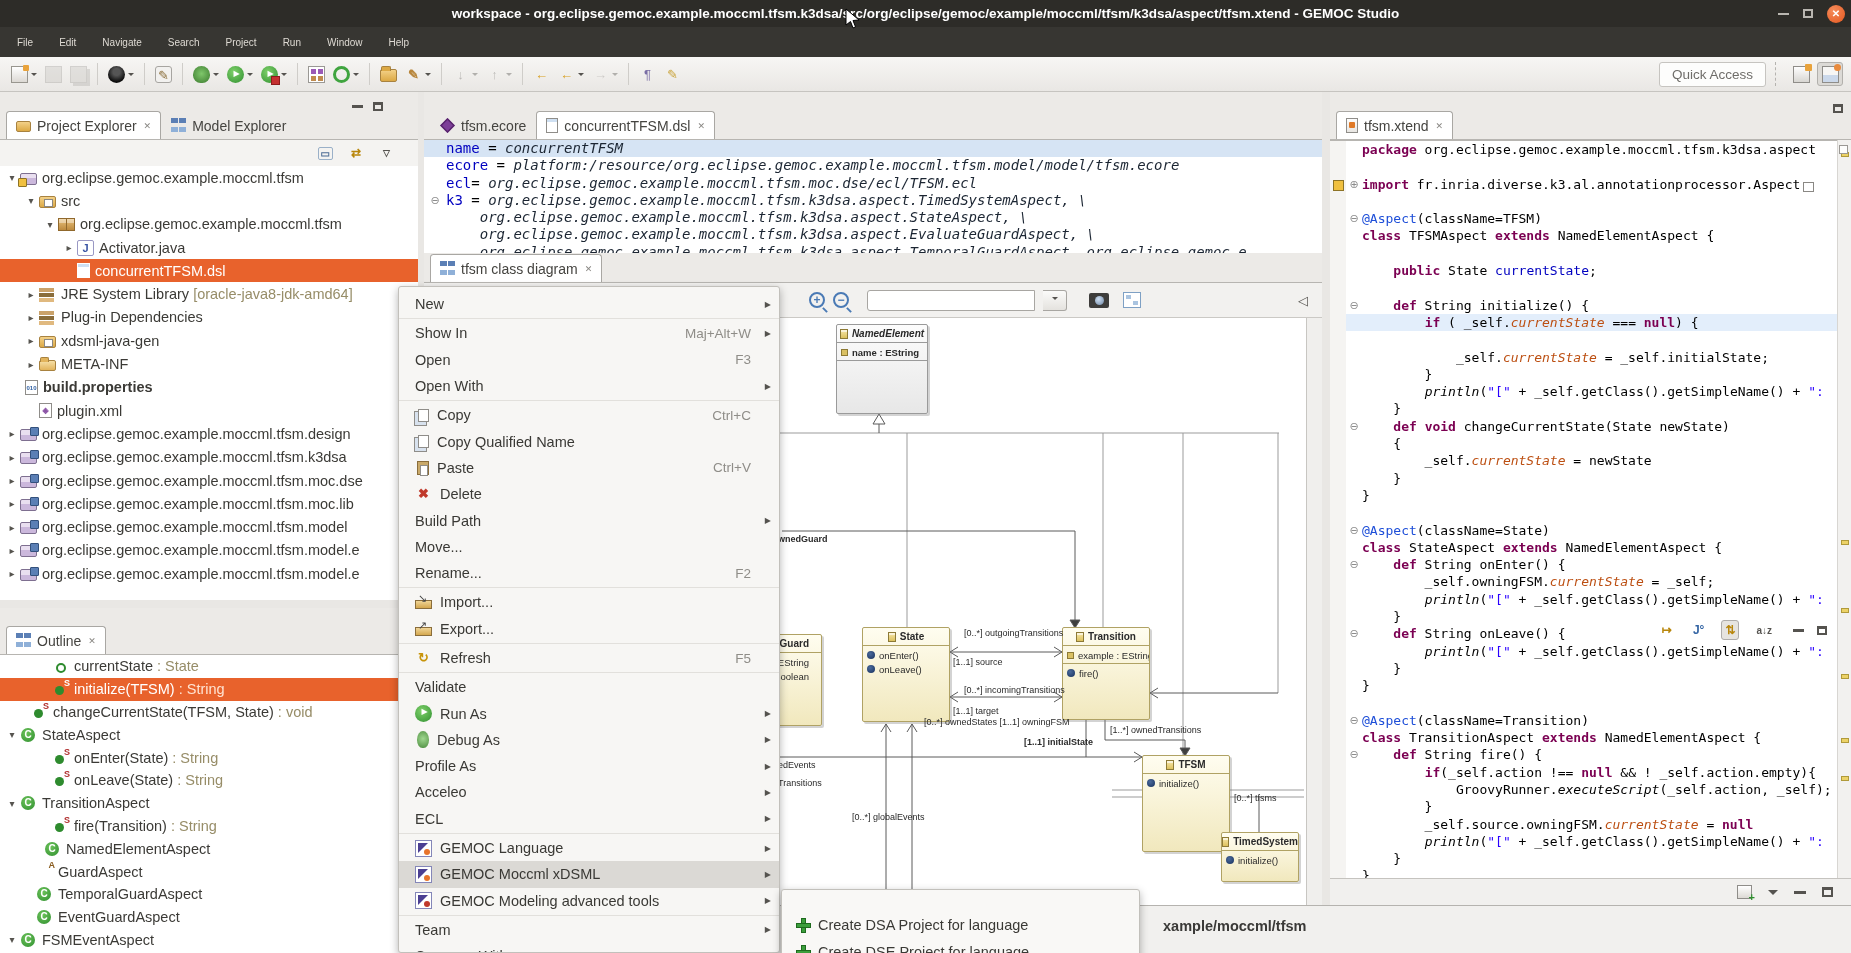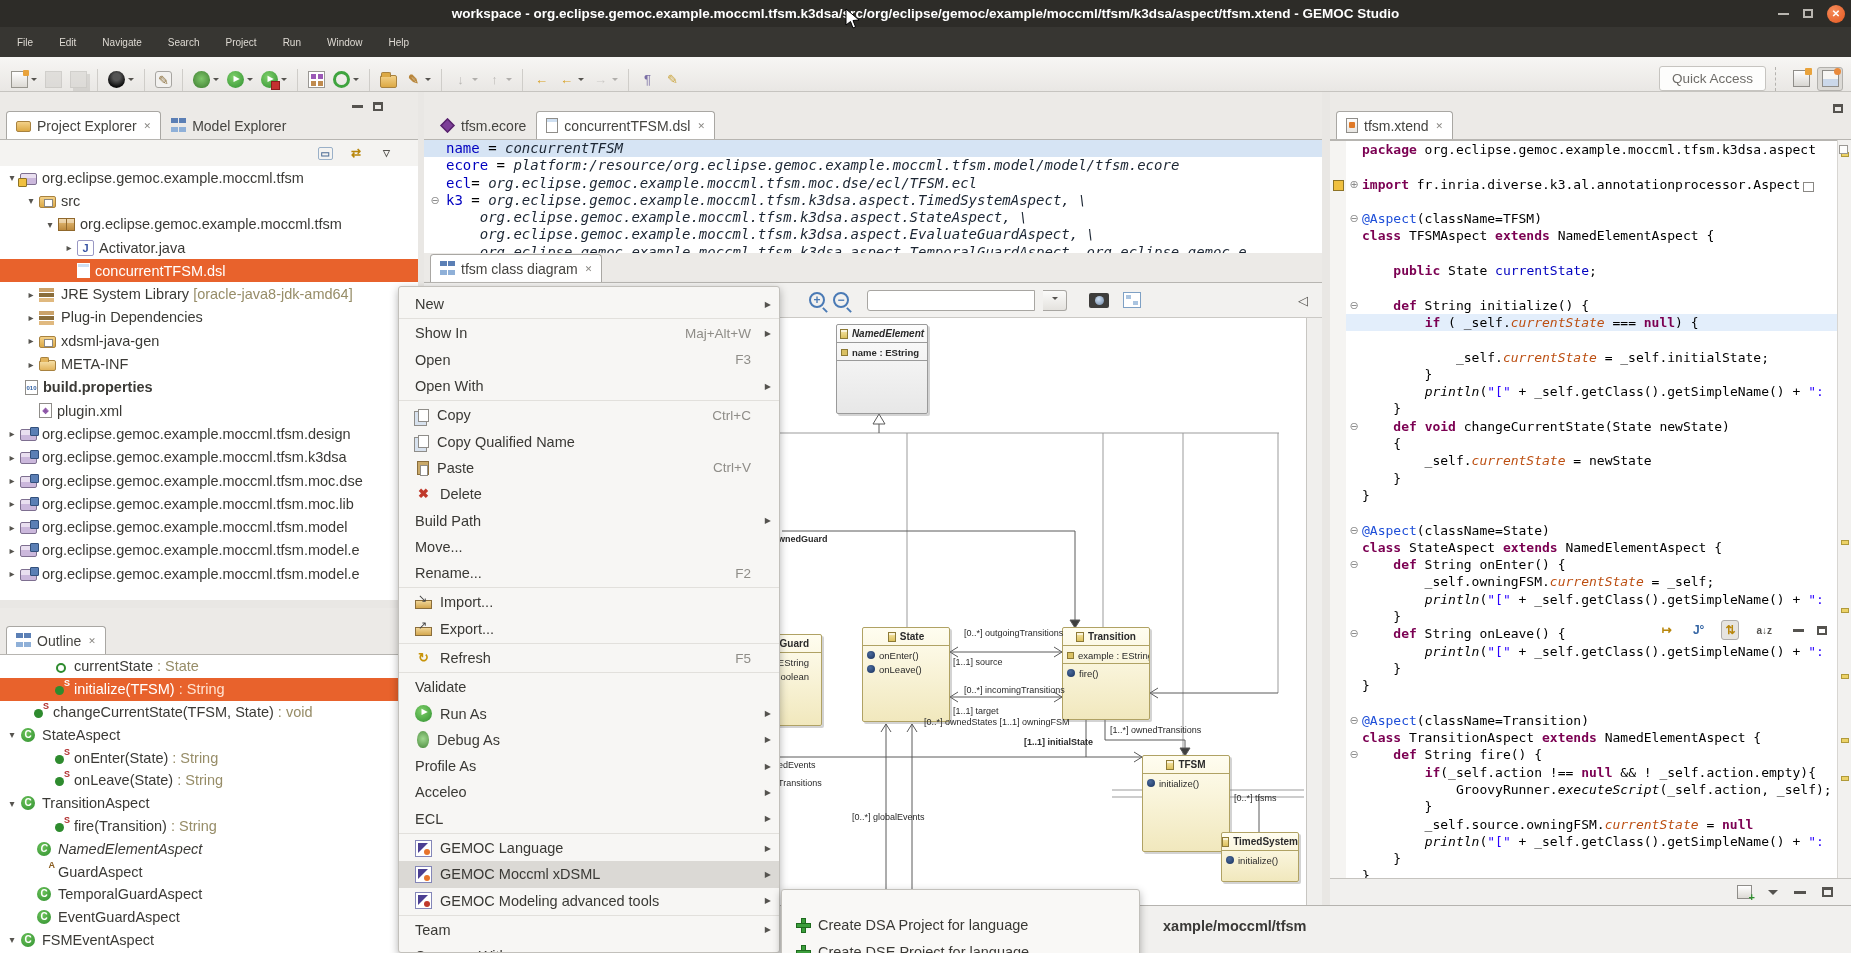--- a/index.html
+++ b/index.html
@@ -15,21 +15,21 @@
   .wc-close{width:18px;height:18px;border-radius:50%;background:radial-gradient(circle at 35% 30%,#f58b5a,#e4581f);
     color:#fff;font-size:10px;display:flex;align-items:center;justify-content:center}
   #cursor{position:absolute;left:845px;top:8px;z-index:300}
 
   
   #menubar{position:absolute;left:0;top:27px;width:1851px;height:30px;background:#373632;display:flex;align-items:center;padding-left:4px}
   .mb-item{color:#dfdbd4;font-size:10px;padding:0 13px;height:30px;display:flex;align-items:center}
 
   
   #toolbar{position:absolute;left:0;top:57px;width:1851px;height:35px;background:linear-gradient(#f7f6f4,#e9e7e4);
-    border-bottom:1px solid #c6c4c0;display:flex;align-items:flex-end;padding:0 8px}
+    border-bottom:1px solid #c6c4c0;display:flex;align-items:center;padding:0 8px}
   #toolbar-buttons{display:flex;align-items:center;gap:2px}
   .tb-btn{display:flex;align-items:center;padding:3px 3px;border-radius:3px}
   .tb-btn.off{opacity:.4}
   .tb-sep{width:1px;height:22px;background:#cfcdc9;margin:0 5px}
   .tbi{width:17px;height:17px;display:inline-block;position:relative;font-size:13px;line-height:17px;text-align:center}
   .dd{width:0;height:0;border:3.5px solid transparent;border-top-color:#55534f;margin-left:3px;margin-top:3px}
   .tbi-new{background:linear-gradient(#ffffff,#dcd9d4);border:1px solid #98968f}
   .tbi-new::after{content:"";position:absolute;right:-2px;top:-2px;width:6px;height:6px;background:#e9a33c;border-radius:1px}
   .tbi-save,.tbi-saveall{background:#c9c7c3;border:1px solid #a3a19d}
   .tbi-saveall{box-shadow:3px 3px 0 #b5b3af}
@@ -547,21 +547,21 @@
         <span class="arr">▾</span>
         <span class="oic oic-class"></span>
         <span class="tl">TransitionAspect</span>
       </div>
       <div class="orow" style="padding-left: 36px;">
         <span class="arr"></span>
         <span class="oic oic-methodS"></span>
         <span class="tl">fire(Transition)</span>
         <span class="osfx"> : String</span>
       </div>
-      <div class="orow" style="padding-left: 20px; font-style: italic;">
+      <div class="orow" style="padding-left: 28px;">
         <span class="arr"></span>
         <span class="oic oic-class"></span>
         <span class="tl">NamedElementAspect</span>
       </div>
       <div class="orow" style="padding-left: 20px;">
         <span class="arr"></span>
         <span class="oic oic-classA"></span>
         <span class="tl">GuardAspect</span>
       </div>
       <div class="orow" style="padding-left: 20px;">

